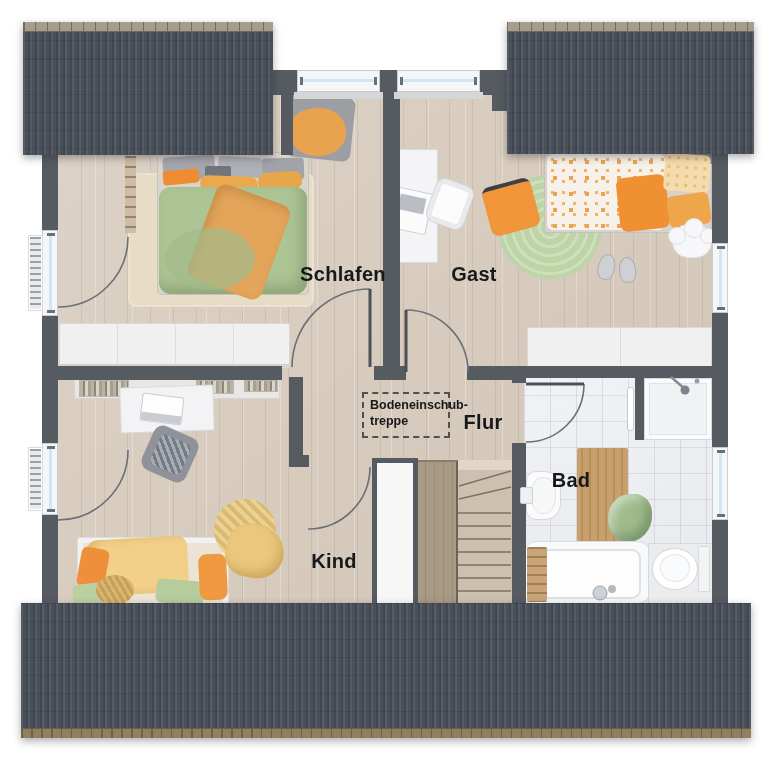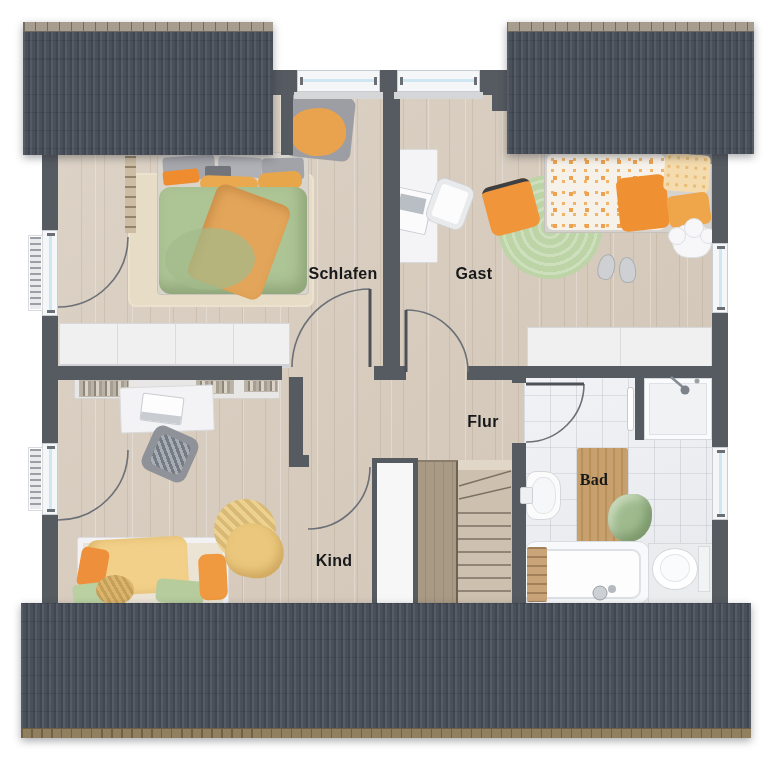--- a/index.html
+++ b/index.html
@@ -28,21 +28,21 @@
      repeating-linear-gradient(180deg, rgba(0,0,0,0.10) 0 1.5px, transparent 1.5px 18px),
      repeating-linear-gradient(90deg,#565c66 0 2px,#4a505a 2px 5px,#414751 5px 7px),#4a505a;
      box-shadow:0 3px 8px rgba(35,38,44,0.38);}
   .ridge{position:absolute;left:0;top:0;right:0;height:9px;background:
      repeating-linear-gradient(90deg, rgba(70,65,58,0.55) 0 1.5px, transparent 1.5px 12px),#a69d8e;
      border-bottom:1px solid #6e6a62;}
   .eave{position:absolute;left:0;bottom:0;right:0;height:9px;background:
      repeating-linear-gradient(90deg, rgba(80,68,45,0.5) 0 1.5px, transparent 1.5px 10px),#91805f;
      border-top:1px solid #6d6046;}
   .label{position:absolute;z-index:12;transform:translate(-50%,-50%);
-         font-size:16px;font-weight:700;color:#17181a;letter-spacing:0.3px;white-space:nowrap;}
+         font-size:20px;font-weight:700;color:#17181a;letter-spacing:0.3px;white-space:nowrap;}
   .hatchbox{border:2px dashed #4f5052;z-index:12;padding:3px 0 0 6px;
             font-size:12.5px;font-weight:700;color:#17181a;line-height:1.3;}
   .overlay{position:absolute;left:0;top:0;z-index:10;pointer-events:none;}
   .stairwood{background:repeating-linear-gradient(90deg, rgba(90,75,55,0.18) 0 1px, transparent 1px 9px),#a89a84;
              border-top:2px solid #8a7d6a;border-right:2px solid #6e6254;z-index:2;}
   .treads{background:linear-gradient(180deg,#e0d7c8 0 10px,#cdc0ae 10px),#cdc0ae;z-index:2;}
   .panel{background:#f7f7f8;border:5px solid #565b62;border-bottom:none;z-index:6;}
   .books{background:repeating-linear-gradient(90deg,#b9b2a6 0 3px,#8f867a 3px 5px,#d9d3c8 5px 8px,#a99f90 8px 11px);
          border:1px solid #bdb6aa;}
 </style>
@@ -222,22 +222,26 @@
     <g>
       <circle cx="600" cy="593" r="7" fill="#ccd1d5" stroke="#9aa0a6"></circle>
       <circle cx="612" cy="589" r="4" fill="#b4bac0"></circle>
     </g>
   </svg>
 
   <div class="label" style="left:343px;top:274px;">Schlafen</div>
   <div class="label" style="left:474px;top:274px;">Gast</div>
   <div class="label" style="left:483px;top:422px;text-align:right;">Flur</div>
   <div class="label" style="left:334px;top:561px;">Kind</div>
-  <div class="label" style="left:594px;top:480px;font-family:Liberation Serif, serif;">Bad</div>
-
+  <div class="label" style="left:571px;top:480px;">Bad</div>
+
+  <div class="a hatchbox" style="left:362px;top:392px;width:88px;height:46px;">
+    <div>Bodeneinschub-</div>
+    <div>treppe</div>
+  </div>
 
   <div class="a roof" style="left:23px;top:22px;width:250px;height:133px;">
     <div class="ridge"></div>
   </div>
   <div class="a roof" style="left:507px;top:22px;width:247px;height:132px;">
     <div class="ridge"></div>
   </div>
   <div class="a roof" style="left:21px;top:603px;width:730px;height:135px;">
     <div class="eave"></div>
   </div>

